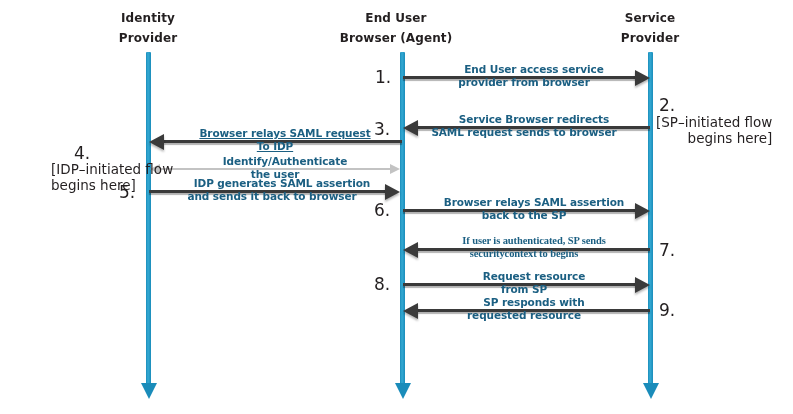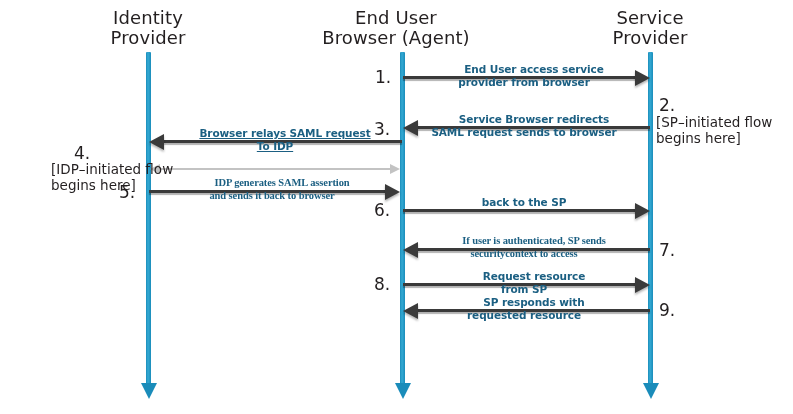--- a/index.html
+++ b/index.html
@@ -21,23 +21,23 @@
     width: 793px;
     height: 414px;
   }
 
   
   .actor-header {
     position: absolute;
     text-align: center;
     color: #231f20;
     font-family: "DejaVu Sans", "Liberation Sans", sans-serif;
-    font-size: 18px;
+    font-size: 12px;
     line-height: 20px;
-    font-weight: 400;
+    font-weight: 700;
     letter-spacing: 0.1px;
     white-space: nowrap;
   }
   .actor-header .line2 { display: block; }
 
   
   .lifeline {
     position: absolute;
     width: 5px;
     background: linear-gradient(to right,#1a8cba 0%, #34aad4 40%, #1a8cba 100%);
@@ -175,71 +175,76 @@
   <div class="msg-line" style="left:418px; top:126px; width:232px;"></div>
   <div class="head left" style="left:403px; top:119.5px;"></div>
   <div class="msg-label" style="left:405px; top:113px; width:238px;">
     <span class="l1">Service Browser redirects</span>
     <span class="l2">SAML request sends to browser</span>
   </div>
 
   <div class="step-num" style="left:659px; top:96px;">
     <span>2.</span>
   </div>
-  <div class="note" style="left:656px; top:114px;">
+  <div class="note" style="left:656px; top:114px;text-align:right;">
     <span class="n1">[SP–initiated flow</span>
     <span class="n2">begins here]</span>
   </div>
 
   <div class="msg-line" style="left:164px; top:140px; width:238px;"></div>
   <div class="head left" style="left:149px; top:133.5px;"></div>
   <div class="msg-label" style="left:155px; top:127px; width:240px;text-decoration:underline;">
     <span class="l1">Browser relays SAML request</span>
     <span class="l2">To IDP</span>
   </div>
   <div class="step-num" style="left:374px; top:120px;">
     <span>3.</span>
   </div>
 
   <div class="msg-line gray" style="left:160px; top:168px; width:232px;"></div>
   <div class="head left gray" style="left:150px; top:164px;"></div>
   <div class="head right gray" style="left:390px; top:164px;"></div>
+  <div class="msg-label" style="left:155px; top:155px; width:240px;">
+    <span class="l1">Identify/Authenticate</span>
+    <span class="l2">the user</span>
+  </div>
 
   <div class="step-num" style="left:74px; top:144px;">
     <span>4.</span>
   </div>
   <div class="note" style="left:6px; top:161px;margin-left:45px;">
     <span class="n1">[IDP–initiated flow</span>
     <span class="n2">begins here]</span>
   </div>
 
   <div class="msg-line" style="left:149px; top:190px; width:239px;"></div>
   <div class="head right" style="left:385px; top:183.5px;"></div>
-  <div class="msg-label" style="left:152px; top:177px; width:240px;font-family:Liberation Serif, serif;">
+  <div class="msg-label" style="left:152px; top:177px; width:240px;">
     <span class="l1">IDP generates SAML assertion</span>
     <span class="l2">and sends it back to browser</span>
   </div>
   <div class="step-num" style="left:119px; top:183px;">
     <span>5.</span>
   </div>
 
   <div class="msg-line" style="left:403px; top:209px; width:235px;"></div>
   <div class="head right" style="left:635px; top:202.5px;"></div>
   <div class="msg-label" style="left:405px; top:196px; width:238px;">
+    <span class="l1">Browser relays SAML assertion</span>
     <span class="l2">back to the SP</span>
   </div>
   <div class="step-num" style="left:374px; top:201px;">
     <span>6.</span>
   </div>
 
   <div class="msg-line" style="left:418px; top:248px; width:232px;"></div>
   <div class="head left" style="left:403px; top:241.5px;"></div>
   <div class="msg-label" style="left:405px; top:235px; width:238px;font-family:Liberation Serif, serif;">
     <span class="l1">If user is authenticated, SP sends</span>
-    <span class="l2">securitycontext to access</span>
+    <span class="l2">securitycontext to begins</span>
   </div>
   <div class="step-num" style="left:659px; top:241px;">
     <span>7.</span>
   </div>
 
   <div class="msg-line" style="left:403px; top:283px; width:235px;"></div>
   <div class="head right" style="left:635px; top:276.5px;"></div>
   <div class="msg-label" style="left:405px; top:270px; width:238px;">
     <span class="l1">Request resource</span>
     <span class="l2">from SP</span>

